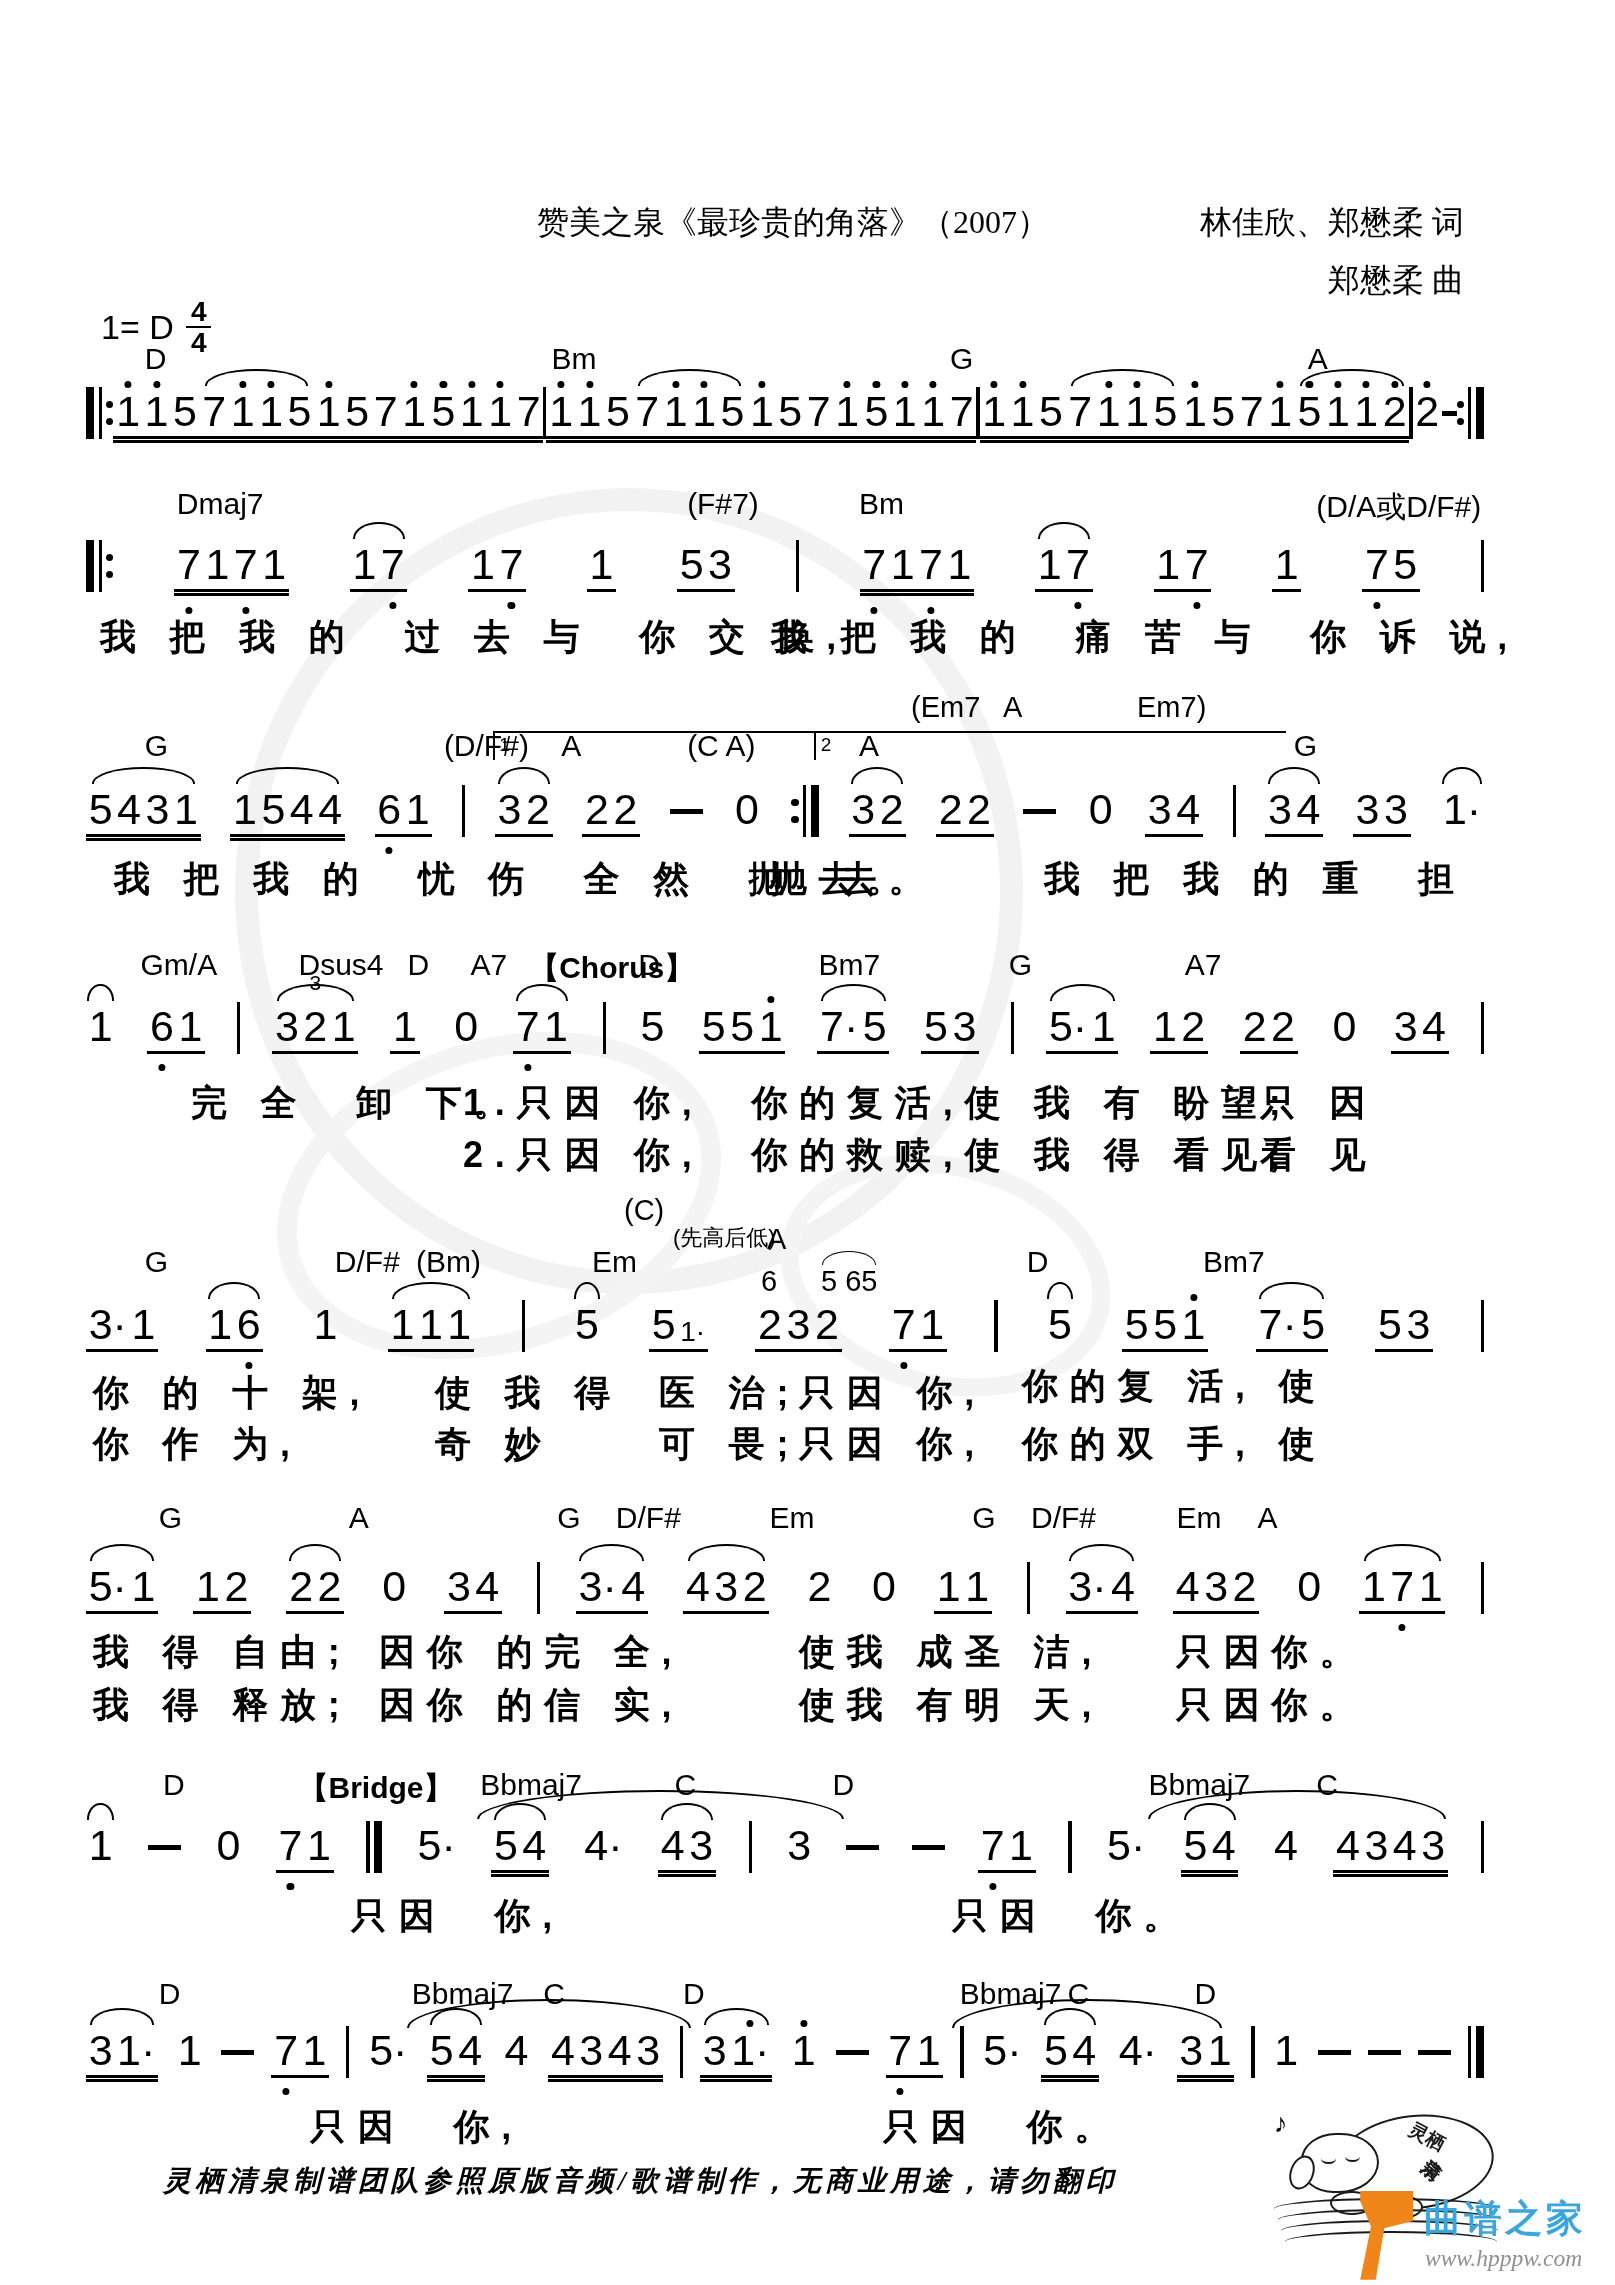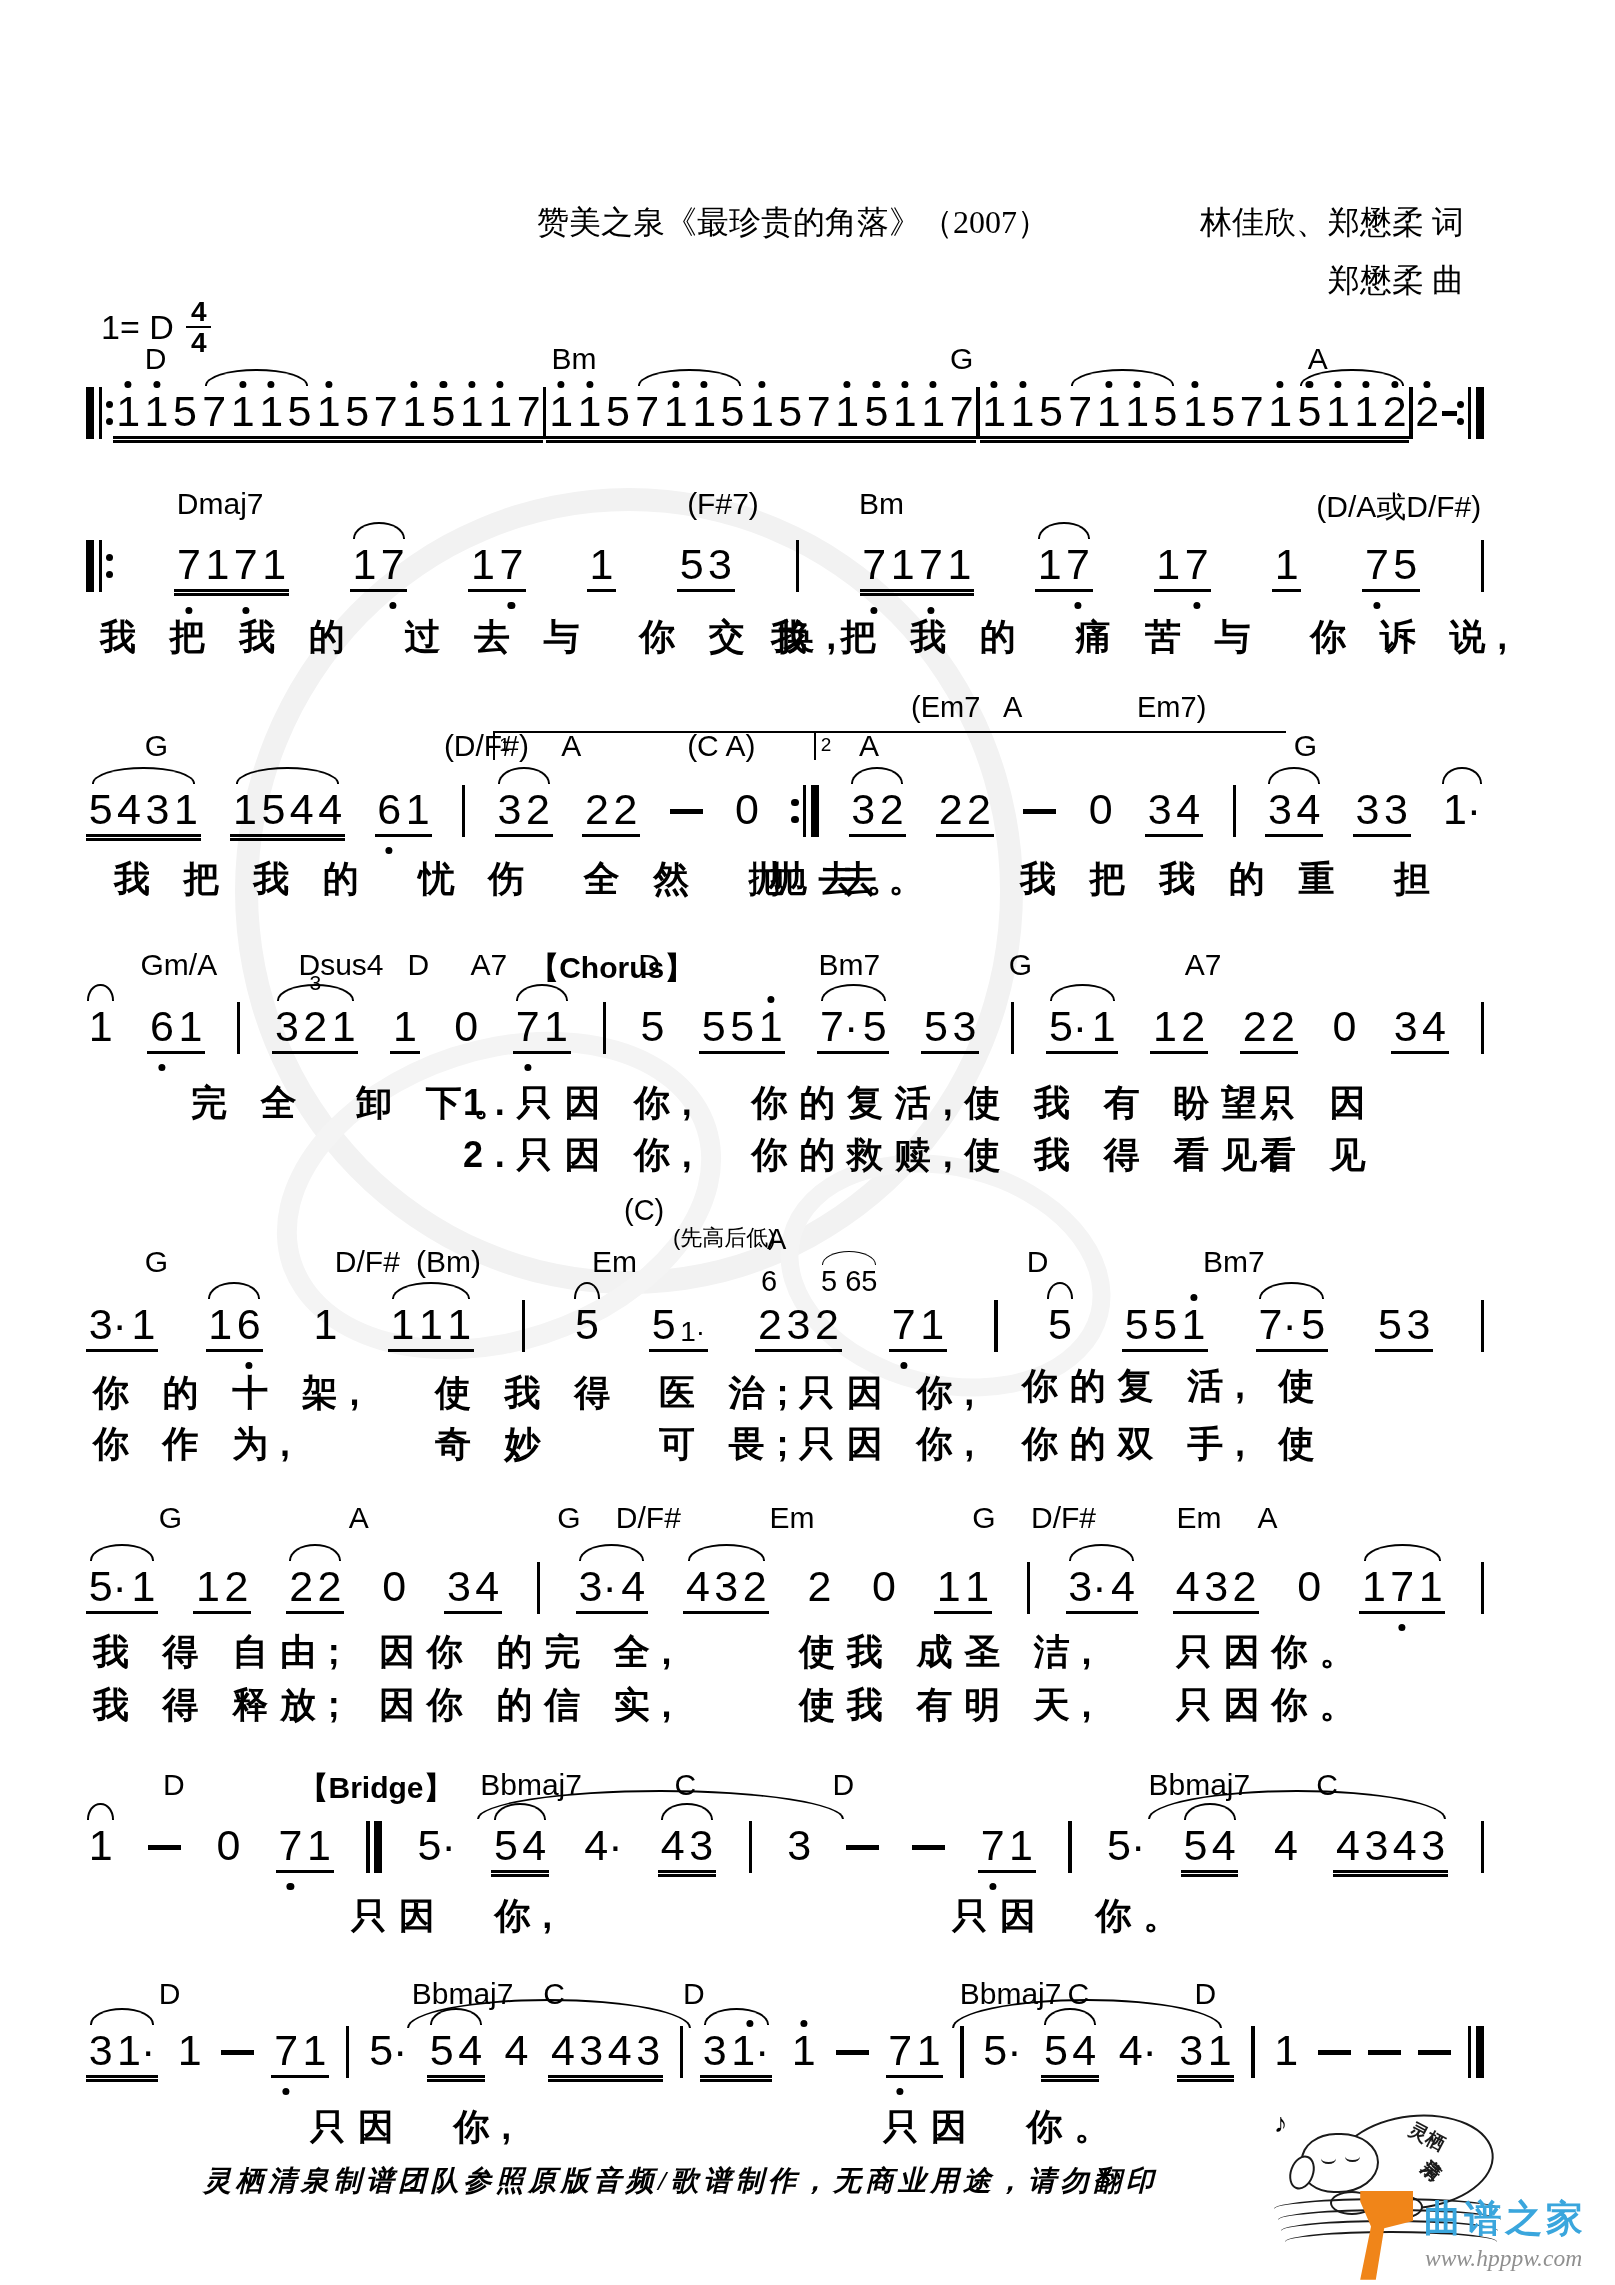--- a/index.html
+++ b/index.html
@@ -49,21 +49,21 @@
   .bl-thin{width:3.2px;height:52px;background:#000;}
   .bl-thick{width:8.1px;height:52px;background:#000;}
   .bl-dots{display:flex;flex-direction:column;justify-content:center;gap:10px;height:52px;}
   .bl-dots i{width:7.2px;height:7.2px;border-radius:50%;background:#000;display:block;}
   .bigarc{position:absolute;height:27px;border:2px solid #000;border-bottom:none;
           border-radius:50% 50% 0 0/100% 100% 0 0;}
   
   .lyric{position:absolute;font-size:36px;font-weight:700;letter-spacing:11.8px;white-space:nowrap;
          font-family:"Liberation Sans",sans-serif;}
   
-  .footnote{position:absolute;top:2162px;left:163px;width:995px;text-align:right;
+  .footnote{position:absolute;top:2162px;left:163px;width:995px;text-align:left;
             font-size:28px;font-weight:bold;font-style:italic;letter-spacing:4.5px;
             font-family:"Liberation Serif",serif;}
   
   #sheeplogo{position:absolute;left:1274px;top:2108px;width:235px;height:136px;}
   .sheep-body{position:absolute;left:62px;top:7.2px;width:154px;height:90px;border:2.7px solid #1a1a1a;
               border-radius:50%;transform:rotate(-6deg);background:#fff;}
   .sheep-head{position:absolute;left:27px;top:25px;width:74px;height:56px;border:2.7px solid #1a1a1a;
               border-radius:48% 52% 55% 45%;background:#fff;}
   .sheep-ear{position:absolute;left:16.3px;top:47px;width:20px;height:31px;border:2.7px solid #1a1a1a;
              border-radius:50%;transform:rotate(20deg);background:#fff;}
@@ -382,21 +382,21 @@
           <div class="note">3</div>
           <div class="note">3</div>
         </div>
         <div class="grp">
           <div class="note">1·</div>
           <div class="garc"></div>
         </div>
       </div>
       <div class="lyric" style="left: 93px; top: 855px; margin-left: 21px;">我 把 我 的　忧 伤　全 然　抛 去。</div>
       <div class="lyric" style="left: 771px; top: 855px;">抛 去。</div>
-      <div class="lyric" style="left: 1020px; top: 855px; text-align: center;">我 把 我 的 重　担</div>
+      <div class="lyric" style="left: 1044px; top: 855px; text-align: center;">我 把 我 的 重　担</div>
       <div class="chordrow" style="top: 948px;">
         <div class="chord" style="left: 3.9%;">Gm/A</div>
         <div class="chord" style="left: 15.2%;">Dsus4</div>
         <div class="chord" style="left: 23%;">D</div>
         <div class="chord" style="left: 27.5%;">A7</div>
         <div class="chord sec" style="left: 31.7%; text-align: center;">【Chorus】</div>
         <div class="chord" style="left: 39.5%;">D</div>
         <div class="chord" style="left: 52.4%;">Bm7</div>
         <div class="chord" style="left: 66%;">G</div>
         <div class="chord" style="left: 78.6%;">A7</div>

